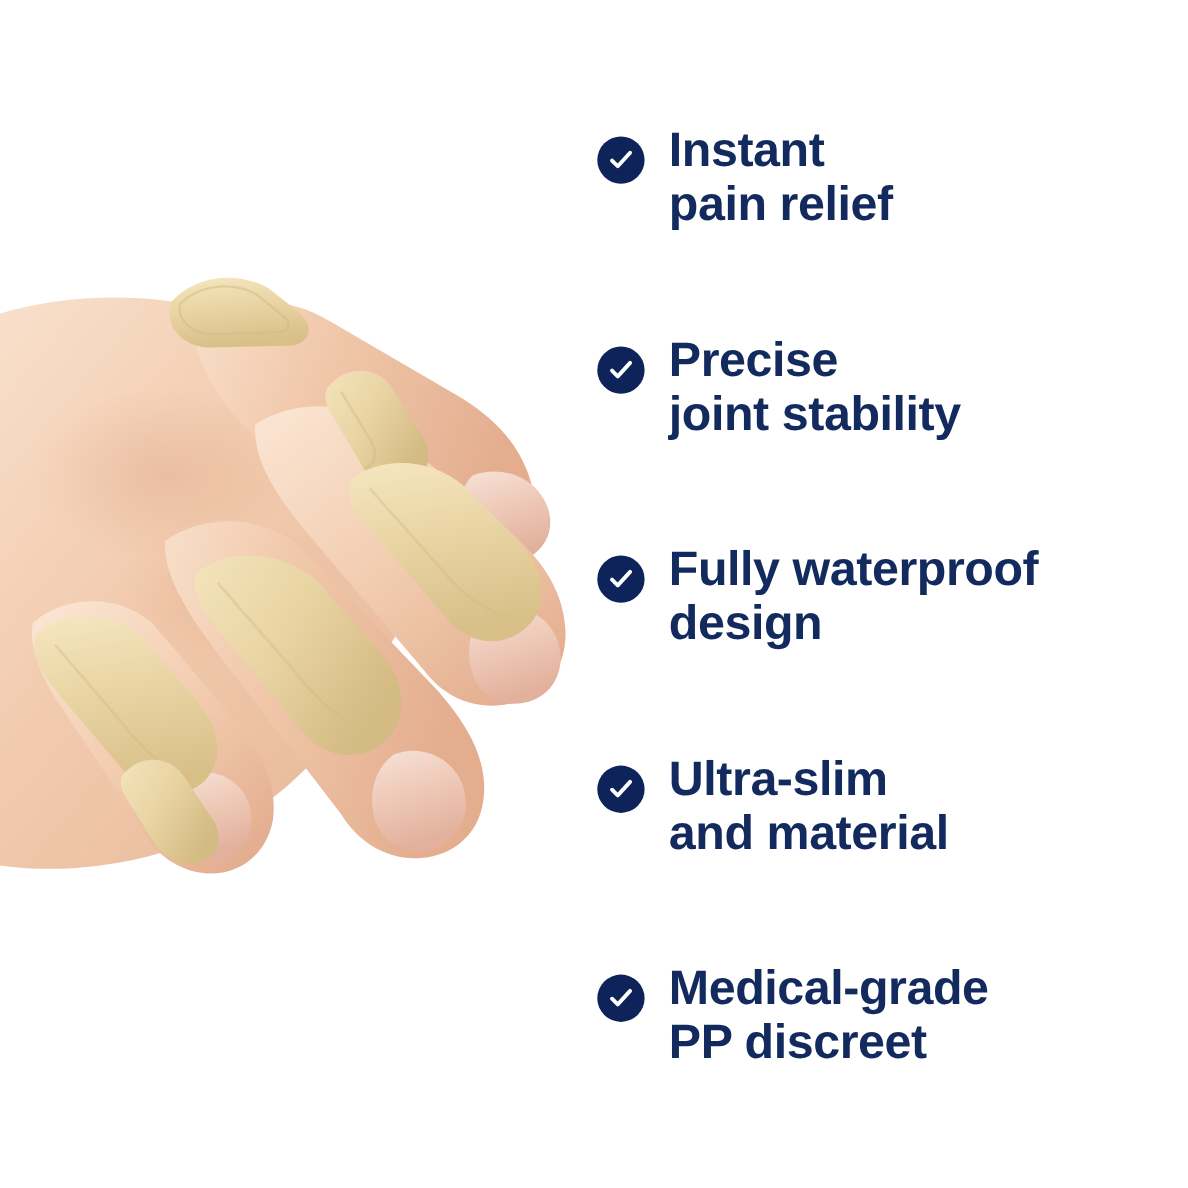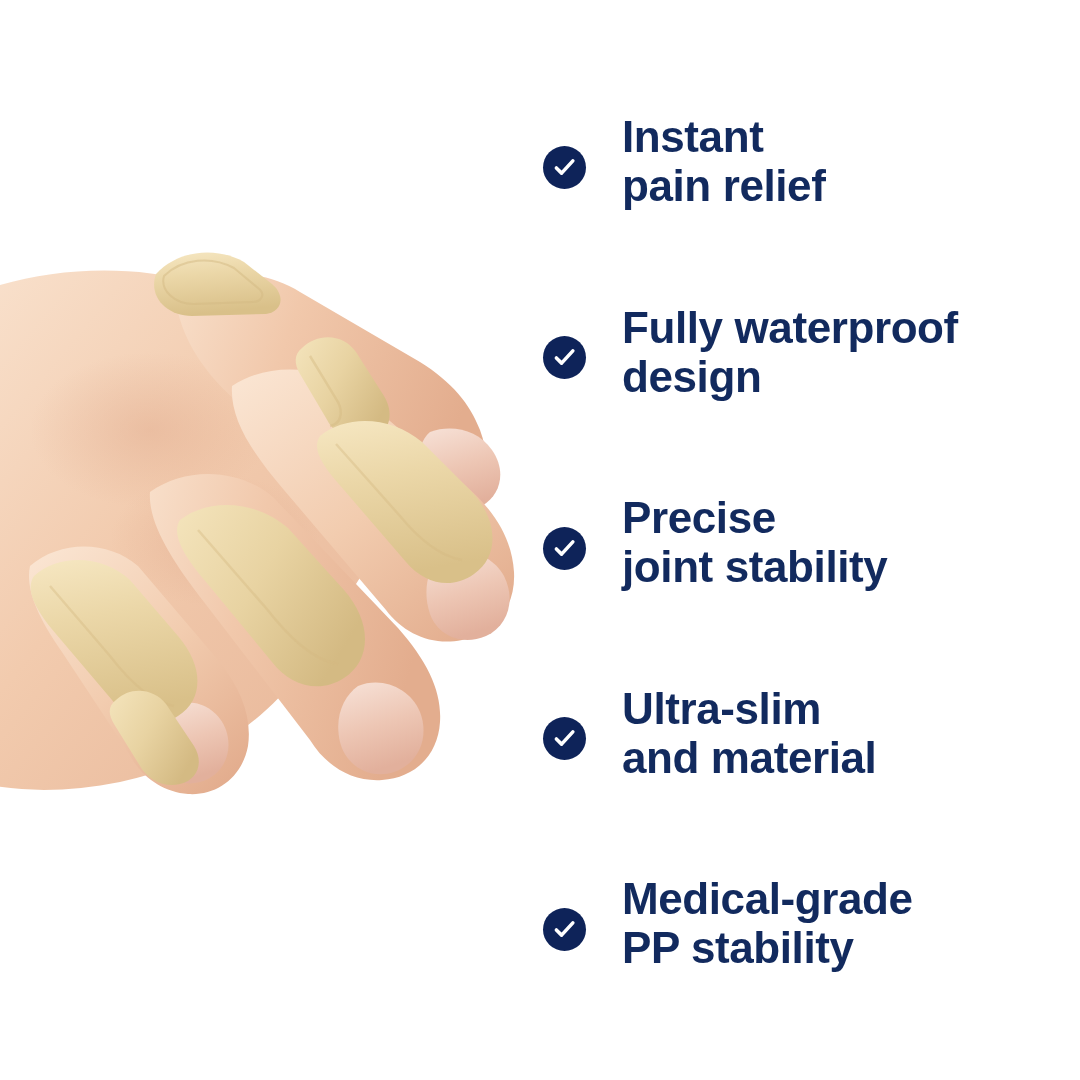--- a/index.html
+++ b/index.html
@@ -47,22 +47,22 @@
     height: 1080px;
     box-sizing: border-box;
     padding: 112px 0 108px 0;
     display: flex;
     flex-direction: column;
     justify-content: space-between;
   }
 
   .feature-item {
     display: flex;
-    align-items: center;
-    gap: 36px;
+    align-items: flex-start;
+    gap: 22px;
     padding-left: 3px;
   }
 
   .check-badge {
     flex: 0 0 auto;
     width: 43px;
     height: 43px;
     border-radius: 50%;
     background: #0E2359;
     display: flex;
@@ -294,48 +294,48 @@
       <span class="feature-text">Instant
 pain relief</span>
     </div>
 
     <div class="feature-item">
       <span class="check-badge">
         <svg viewBox="0 0 24 24" xmlns="http://www.w3.org/2000/svg" aria-hidden="true">
           <path d="M4.2 12.4 L9.2 17.4 L20 5.6" fill="none" stroke="#FFFFFF" stroke-width="3.4" stroke-linecap="round" stroke-linejoin="round"></path>
         </svg>
       </span>
+      <span class="feature-text">Precise
+joint stability</span>
+    </div>
+
+    <div class="feature-item">
+      <span class="check-badge">
+        <svg viewBox="0 0 24 24" xmlns="http://www.w3.org/2000/svg" aria-hidden="true">
+          <path d="M4.2 12.4 L9.2 17.4 L20 5.6" fill="none" stroke="#FFFFFF" stroke-width="3.4" stroke-linecap="round" stroke-linejoin="round"></path>
+        </svg>
+      </span>
       <span class="feature-text">Fully waterproof
 design</span>
     </div>
 
     <div class="feature-item">
       <span class="check-badge">
         <svg viewBox="0 0 24 24" xmlns="http://www.w3.org/2000/svg" aria-hidden="true">
           <path d="M4.2 12.4 L9.2 17.4 L20 5.6" fill="none" stroke="#FFFFFF" stroke-width="3.4" stroke-linecap="round" stroke-linejoin="round"></path>
         </svg>
       </span>
-      <span class="feature-text">Precise
-joint stability</span>
-    </div>
-
-    <div class="feature-item">
-      <span class="check-badge">
-        <svg viewBox="0 0 24 24" xmlns="http://www.w3.org/2000/svg" aria-hidden="true">
-          <path d="M4.2 12.4 L9.2 17.4 L20 5.6" fill="none" stroke="#FFFFFF" stroke-width="3.4" stroke-linecap="round" stroke-linejoin="round"></path>
-        </svg>
-      </span>
       <span class="feature-text">Ultra-slim
 and material</span>
     </div>
 
     <div class="feature-item">
       <span class="check-badge">
         <svg viewBox="0 0 24 24" xmlns="http://www.w3.org/2000/svg" aria-hidden="true">
           <path d="M4.2 12.4 L9.2 17.4 L20 5.6" fill="none" stroke="#FFFFFF" stroke-width="3.4" stroke-linecap="round" stroke-linejoin="round"></path>
         </svg>
       </span>
       <span class="feature-text">Medical-grade
-PP stability</span>
+PP discreet</span>
     </div>
 
   </div>
 </div>
 
 </body></html>

